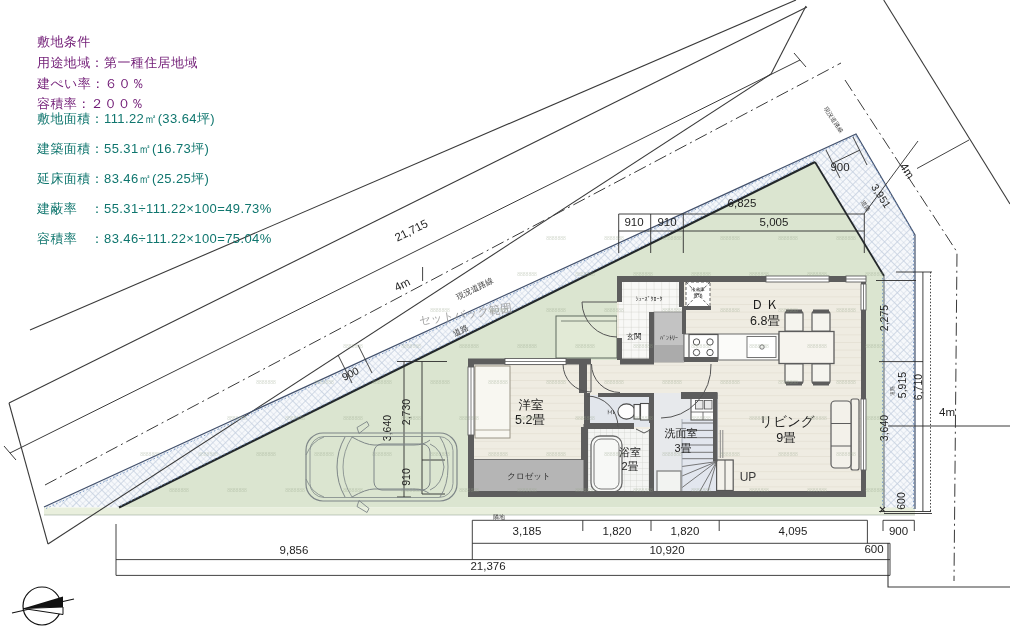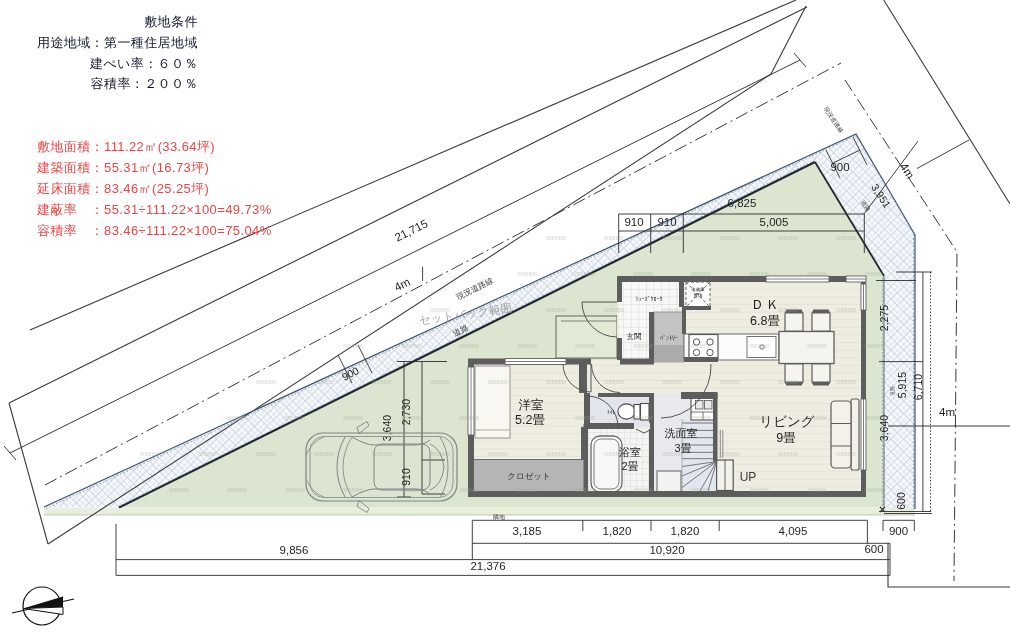--- a/index.html
+++ b/index.html
@@ -478,24 +478,24 @@
 </g>
 
 <g>
 <circle cx="42" cy="606" r="19" fill="#fff" stroke="#111" stroke-width="1.2"></circle>
 <line x1="12" y1="613" x2="74" y2="599" stroke="#111" stroke-width="1.1"></line>
 <polygon points="23,608.5 63,596.5 63,607 23,608.5" fill="#111"></polygon>
 <polygon points="23,608.5 63,607 63,614.5 23,608.5" fill="#fff" stroke="#111" stroke-width="1"></polygon>
 </g>
 </svg>
 
-<div style="position:absolute;left:37px;top:12px;font-size:13px;letter-spacing:0.4px;line-height:20.8px;color:#0f172a;white-space:pre;text-align:right;">敷地条件
+<div style="position:absolute;left:37px;top:32px;font-size:13px;letter-spacing:0.4px;line-height:20.8px;color:#701a75;white-space:pre;">敷地条件
 用途地域：第一種住居地域
 建ぺい率：６０％
 容積率：２００％</div>
 
-<div style="position:absolute;left:37px;top:136px;font-size:13px;letter-spacing:0.4px;line-height:21px;color:#ef4444;white-space:pre;">敷地面積：111.22㎡(33.64坪)
+<div style="position:absolute;left:37px;top:104px;font-size:13px;letter-spacing:0.4px;line-height:30px;color:#0f766e;white-space:pre;">敷地面積：111.22㎡(33.64坪)
 建築面積：55.31㎡(16.73坪)
 延床面積：83.46㎡(25.25坪)
 建蔽率　：55.31÷111.22×100=49.73%
 容積率　：83.46÷111.22×100=75.04%</div>
 
 </div>
 
 </body></html>

